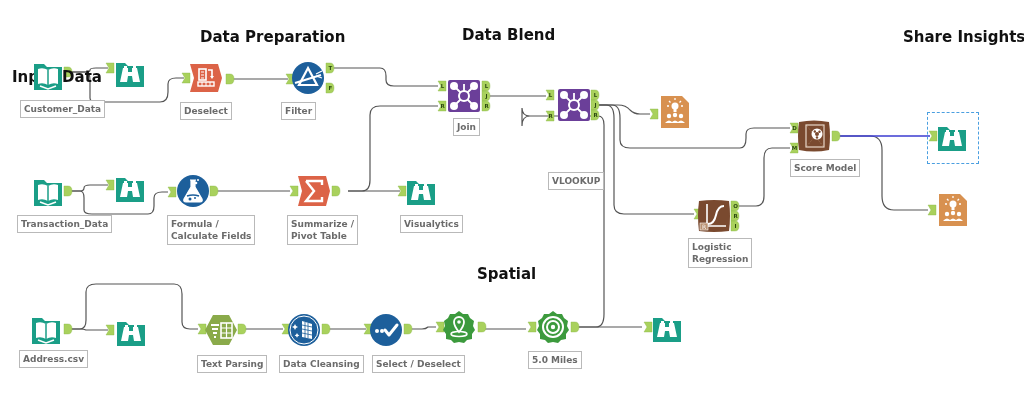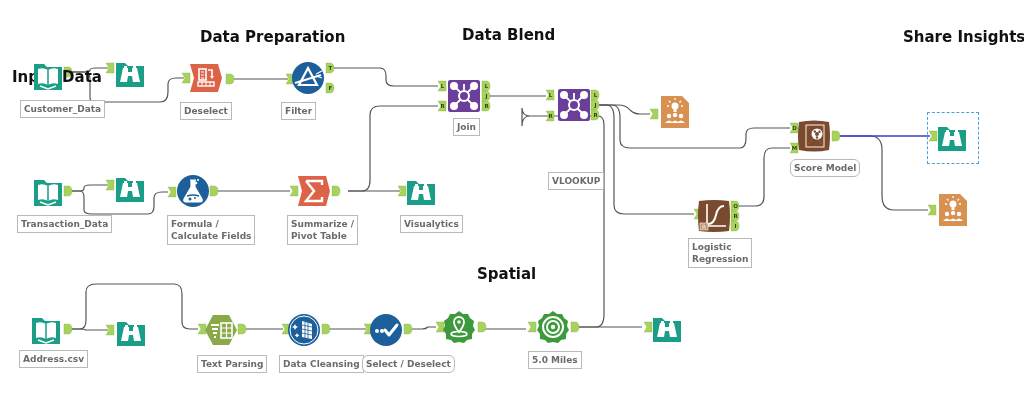--- a/index.html
+++ b/index.html
@@ -428,32 +428,32 @@
   </svg>
 <svg class="tool-icon" style="left:651px; top:312px;">
     <use href="#sym-binoc"></use>
   </svg>
 
 <div class="tool-label" style="left:20px; top:100px;">Customer_Data</div>
 <div class="tool-label" style="left:180px; top:102px;">Deselect</div>
 <div class="tool-label" style="left:281px; top:102px;">Filter</div>
 <div class="tool-label" style="left:453px; top:118px;">Join</div>
 <div class="tool-label" style="left:548px; top:128px;margin-top:44px;">VLOOKUP</div>
-<div class="tool-label" style="left:790px; top:159px;border-radius:6px;">Score Model</div>
+<div class="tool-label" style="left:790px; top:159px;">Score Model</div>
 <div class="tool-label" style="left:17px; top:215px;">Transaction_Data</div>
 <div class="tool-label" style="left:167px; top:215px;">
   <div>Formula /</div>
   <div>Calculate Fields</div>
 </div>
 <div class="tool-label" style="left:287px; top:215px;">
   <div>Summarize /</div>
   <div>Pivot Table</div>
 </div>
 <div class="tool-label" style="left:400px; top:215px;">Visualytics</div>
 <div class="tool-label" style="left:688px; top:238px;">
   <div>Logistic</div>
   <div>Regression</div>
 </div>
 <div class="tool-label" style="left:19px; top:350px;">Address.csv</div>
 <div class="tool-label" style="left:197px; top:355px;">Text Parsing</div>
 <div class="tool-label" style="left:279px; top:355px;">Data Cleansing</div>
-<div class="tool-label" style="left:362px; top:355px;border-radius:6px;">Select / Deselect</div>
+<div class="tool-label" style="left:372px; top:355px;">Select / Deselect</div>
 <div class="tool-label" style="left:528px; top:351px;">5.0 Miles</div>
 
 </body></html>

